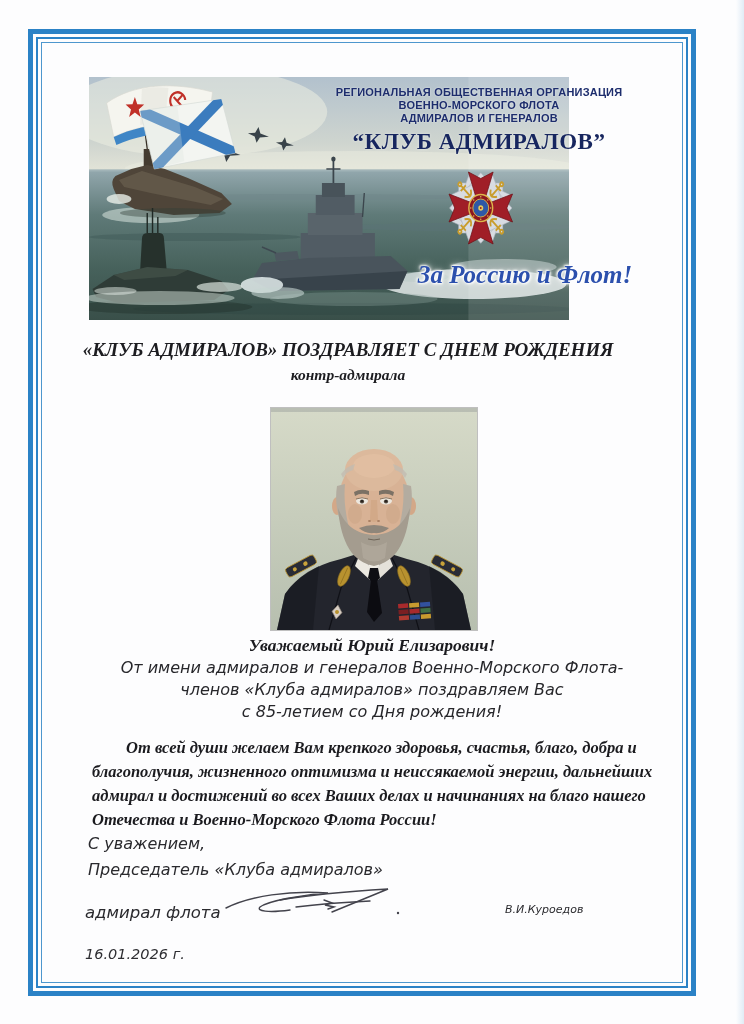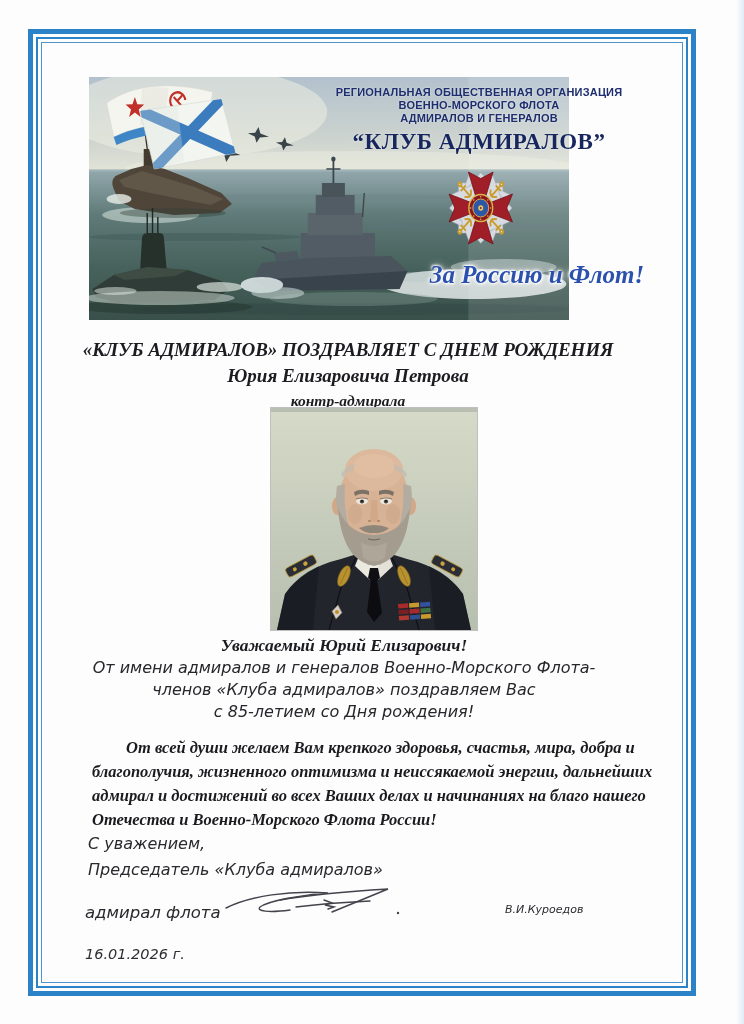--- a/index.html
+++ b/index.html
@@ -16,38 +16,38 @@
 
   
   .banner { position:absolute; left:89px; top:77px; width:480px; height:243px; }
   .banner svg.montage { position:absolute; left:0; top:0; width:100%; height:100%; display:block; }
   .org-block { position:absolute; left:240px; top:9px; width:300px; text-align:center; color:#1d2d6d; }
   .org-line { font-family:"Liberation Sans", sans-serif; font-weight:700; font-size:11px;
               line-height:13px; letter-spacing:.2px; text-shadow:0 0 2px rgba(255,255,255,.65); }
   .org-name { margin-top:4px; font-family:Liberation Serif, serif; font-weight:700;
               font-size:23px; line-height:25px; color:#17265f; letter-spacing:.5px;
               text-shadow:0 0 3px rgba(255,255,255,.5); }
-  .motto { position:absolute; left:332px; top:183px; width:232px; text-align:center;
+  .motto { position:absolute; left:320px; top:183px; width:232px; text-align:center;
            font-family:"Liberation Serif", serif; font-style:italic; font-weight:700;
            font-size:25px; line-height:30px; color:#2c50ad;
            text-shadow:0 0 8px #fff, 0 0 4px #fff, 1px 1px 2px #fff, -1px -1px 2px #fff; }
 
   
   .title { position:absolute; left:20px; top:338px; width:656px; text-align:center; color:#1c1c20; }
   .t1 { font-style:italic; font-weight:700; font-size:19px; line-height:23px; }
   .t2 { font-style:italic; font-weight:700; font-size:19px; line-height:22px; margin-top:4px; }
   .t3 { font-style:italic; font-weight:700; font-size:15.5px; line-height:19px; margin-top:4px; }
 
   
   .photo { position:absolute; left:271px; top:408px; width:206px; height:222px;
            outline:1px solid #bfbfbf; background:#ccd2c2; }
   .photo svg { display:block; width:100%; height:100%; }
 
   
-  .greeting { position:absolute; left:0; top:634px; width:688px; text-align:center; }
+  .greeting { position:absolute; left:0; top:634px; width:688px; text-align:center;padding-left:28px; }
   .salut { font-family:"Liberation Serif", serif; font-style:italic; font-weight:700;
            font-size:17.5px; line-height:23px; color:#1b1b1f; }
   .g-line { font-family:"DejaVu Sans", sans-serif; font-style:italic; font-size:16px;
             line-height:22px; color:#27272b; }
 
   .body-par { position:absolute; left:92px; top:736px; width:552px; color:#1b1b1f; }
   .b-line { font-family:"Liberation Serif", serif; font-style:italic; font-weight:700;
             font-size:16.5px; line-height:24px; white-space:nowrap; }
   .b-first { text-indent:34px; }
 
@@ -223,21 +223,20 @@
       <div class="org-line">РЕГИОНАЛЬНАЯ ОБЩЕСТВЕННАЯ ОРГАНИЗАЦИЯ</div>
       <div class="org-line">ВОЕННО-МОРСКОГО ФЛОТА</div>
       <div class="org-line">АДМИРАЛОВ И ГЕНЕРАЛОВ</div>
       <div class="org-name">“КЛУБ АДМИРАЛОВ”</div>
     </div>
     <div class="motto">За Россию и Флот!</div>
   </div>
 
   <div class="title">
     <div class="t1">«КЛУБ АДМИРАЛОВ» ПОЗДРАВЛЯЕТ С ДНЕМ РОЖДЕНИЯ</div>
-    <div class="t2">Юрия Елизаровича Петрова</div>
     <div class="t3">контр-адмирала</div>
   </div>
 
   <div class="photo">
     <svg viewBox="0 0 206 222" preserveAspectRatio="none">
       <defs>
         <linearGradient id="pbg" x1="0" y1="0" x2="0" y2="1">
           <stop offset="0" stop-color="#d6dac8"></stop>
             <stop offset="1" stop-color="#b7bfaf"></stop>
         </linearGradient>
@@ -319,21 +318,21 @@
   </div>
 
   <div class="greeting">
     <div class="salut">Уважаемый Юрий Елизарович!</div>
     <div class="g-line">От имени адмиралов и генералов Военно-Морского Флота-</div>
     <div class="g-line">членов «Клуба адмиралов» поздравляем Вас</div>
     <div class="g-line">с 85-летием со Дня рождения!</div>
   </div>
 
   <div class="body-par">
-    <div class="b-line b-first">От всей души желаем Вам крепкого здоровья, счастья, мира, добра и</div>
+    <div class="b-line b-first">От всей души желаем Вам крепкого здоровья, счастья, благо, добра и</div>
     <div class="b-line">благополучия, жизненного оптимизма и неиссякаемой энергии, дальнейших</div>
     <div class="b-line">адмирал и достижений во всех Ваших делах и начинаниях на благо нашего</div>
     <div class="b-line">Отечества и Военно-Морского Флота России!</div>
   </div>
 
   <div class="closing">
     <div class="c-line">С уважением,</div>
     <div class="c-line">Председатель «Клуба адмиралов»</div>
   </div>
 

